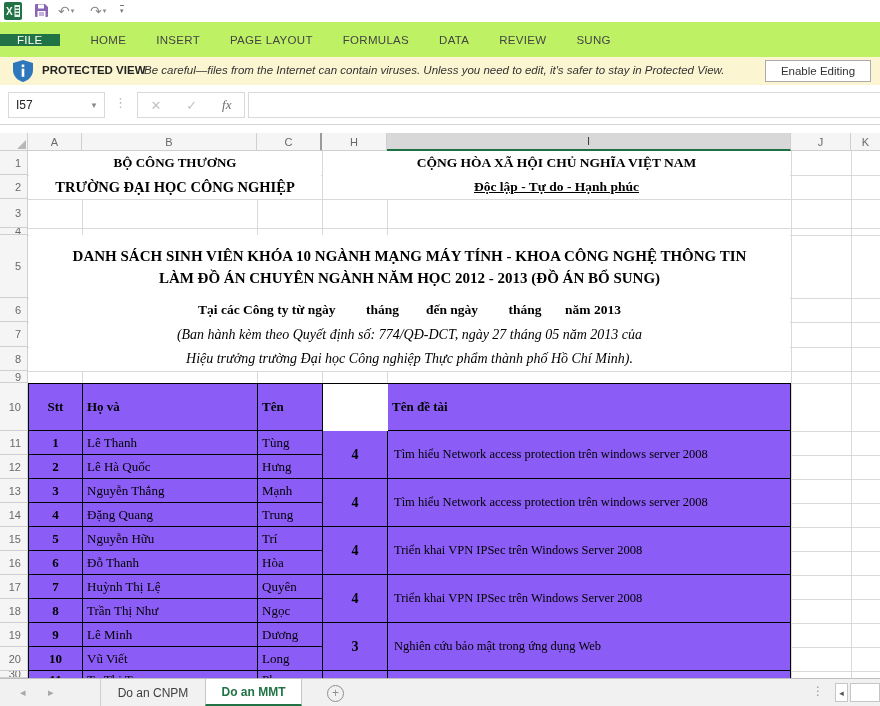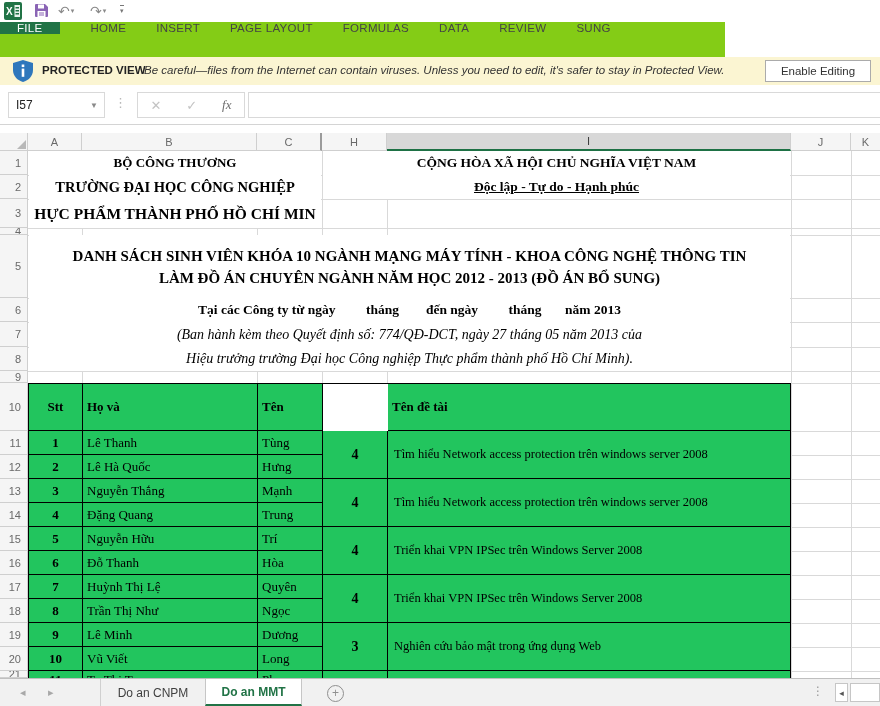--- a/index.html
+++ b/index.html
@@ -6,21 +6,21 @@
   .page{position:relative;width:880px;height:706px;overflow:hidden;background:#fff;
         font-family:"Liberation Sans","DejaVu Sans",sans-serif;color:#444;}
   .abs{position:absolute;}
   
   .titlebar{position:absolute;left:0;top:0;width:880px;height:22px;background:#fff;}
   .qicon{position:absolute;top:2px;display:flex;align-items:center;justify-content:center;cursor:default;}
   .arrowbtn{font-size:14px;color:#8a8a8a;line-height:18px;}
   .ddmark{font-size:7px;color:#8a8a8a;margin-left:1px;}
   .wtitle{position:absolute;left:558px;top:4px;font-size:11.5px;color:#3b3b3b;white-space:nowrap;}
   
-  .ribbon{position:absolute;left:0;top:22px;width:725px;height:35px;background:#84cc16;display:flex;align-items:flex-start;}
+  .ribbon{position:absolute;left:0;top:22px;width:880px;height:35px;background:#bef264;display:flex;align-items:center;}
   .rtab{display:flex;align-items:center;padding:0 15px;font-size:11.5px;color:#444;letter-spacing:.3px;}
   .rtab.file{background:#217346;color:#fff;padding:0 17px;margin-right:16px;}
   
   .banner{position:absolute;left:0;top:57px;width:880px;height:28px;background:#fbf5d2;}
   .banner .lbl{position:absolute;left:42px;top:7px;font-size:11.5px;font-weight:bold;color:#222;}
   .banner .msg{position:absolute;left:144px;top:7px;font-size:11.5px;color:#333;white-space:nowrap;font-style:italic;}
   .ebtn{position:absolute;left:765px;top:3px;width:106px;height:22px;background:#fff;border:1px solid #ababab;
         font-size:11.5px;color:#333;display:flex;align-items:center;justify-content:center;box-sizing:border-box;}
   
   .frow{position:absolute;left:0;top:85px;width:880px;height:40px;background:#fff;border-bottom:1px solid #d4d4d4;box-sizing:border-box;}
@@ -48,21 +48,21 @@
           padding-right:6px;box-sizing:border-box;overflow:hidden;}
   .vline{position:absolute;top:26px;height:527px;width:1px;background:#d9d9d9;}
   .hline{position:absolute;left:28px;width:852px;height:1px;background:#d9d9d9;}
   .cell{position:absolute;background:#fff;font-family:"Liberation Serif","DejaVu Serif",serif;color:#000;
         display:flex;align-items:center;justify-content:center;overflow:hidden;white-space:nowrap;}
   
   .tbl{position:absolute;left:28px;top:258px;width:763px;height:295px;background:#fff;border:1px solid #000;border-bottom:none;
        box-sizing:border-box;display:grid;grid-template-columns:54px 175px 65px 65px 1fr;
        grid-template-rows:47px repeat(10,24px) 7px;overflow:hidden;}
   .tc{border-right:1px solid #000;border-bottom:1px solid #000;box-sizing:border-box;display:flex;align-items:center;
-      overflow:hidden;white-space:nowrap;font:13px "Liberation Serif","DejaVu Serif",serif;color:#000;background:#22c55e;}
+      overflow:hidden;white-space:nowrap;font:13px "Liberation Serif","DejaVu Serif",serif;color:#000;background:#8b5cf6;}
   .tc.c5{border-right:none;}
   .tc.hdr{font-weight:bold;}
   .tc.num{justify-content:center;font-weight:bold;}
   .tc.name{padding-left:4px;}
   .tc.gnum{justify-content:center;font-weight:bold;font-size:14px;}
   .tc.topic{font-size:12.5px;padding-left:6px;}
   .tc.partial{border-bottom:none;align-items:flex-start;line-height:15px;padding-top:1px;}
   
   .tabbar{position:absolute;left:0;top:678px;width:880px;height:28px;background:#f1f1f1;border-top:1px solid #bfbfbf;box-sizing:border-box;}
   .navarr{position:absolute;top:7px;font-size:11px;color:#a8a8a8;line-height:13px;}
@@ -178,21 +178,21 @@
     <div class="rowhdr" style="top:306px;height:24px">11</div>
     <div class="rowhdr" style="top:330px;height:24px">12</div>
     <div class="rowhdr" style="top:354px;height:24px">13</div>
     <div class="rowhdr" style="top:378px;height:24px">14</div>
     <div class="rowhdr" style="top:402px;height:24px">15</div>
     <div class="rowhdr" style="top:426px;height:24px">16</div>
     <div class="rowhdr" style="top:450px;height:24px">17</div>
     <div class="rowhdr" style="top:474px;height:24px">18</div>
     <div class="rowhdr" style="top:498px;height:24px">19</div>
     <div class="rowhdr" style="top:522px;height:24px">20</div>
-    <div class="rowhdr" style="top:546px;height:7px">21</div>
+    <div class="rowhdr" style="top:546px;height:7px">30</div>
 
     <div>
       <div class="vline" style="left:82px"></div>
         <div class="vline" style="left:257px"></div>
       <div class="vline" style="left:322px"></div>
         <div class="vline" style="left:387px"></div>
       <div class="vline" style="left:791px"></div>
         <div class="vline" style="left:851px"></div>
       <div class="hline" style="top:50px"></div>
         <div class="hline" style="top:74px"></div>
@@ -213,21 +213,20 @@
       <div class="hline" style="top:474px"></div>
         <div class="hline" style="top:498px"></div>
       <div class="hline" style="top:522px"></div>
         <div class="hline" style="top:546px"></div>
     </div>
 
     <div class="cell" style="left:29px;top:26px;width:292px;height:24px;font-weight:bold;font-size:13px">BỘ CÔNG THƯƠNG</div>
     <div class="cell" style="left:323px;top:26px;width:467px;height:24px;font-weight:bold;font-size:13.5px">CỘNG HÒA XÃ HỘI CHỦ NGHĨA VIỆT NAM</div>
     <div class="cell" style="left:29px;top:50px;width:292px;height:24px;font-weight:bold;font-size:14.5px">TRƯỜNG ĐẠI HỌC CÔNG NGHIỆP</div>
     <div class="cell" style="left:323px;top:50px;width:467px;height:24px;font-weight:bold;font-size:13.5px;text-decoration:underline">Độc lập - Tự do - Hạnh phúc</div>
-    <div class="cell" style="left:29px;top:74px;width:292px;height:29px;font-weight:bold;font-size:15.5px">HỰC PHẨM THÀNH PHỐ HỒ CHÍ MIN</div>
     <div class="cell" style="left:29px;top:110px;width:761px;height:63px;font-weight:bold;font-size:15px;flex-direction:column;line-height:22px">
       <span>DANH SÁCH SINH VIÊN KHÓA 10 NGÀNH MẠNG MÁY TÍNH - KHOA CÔNG NGHỆ THÔNG TIN</span>
       <span>LÀM ĐỒ ÁN CHUYÊN NGÀNH NĂM HỌC 2012 - 2013 (ĐỒ ÁN BỔ SUNG)</span>
     </div>
     <div class="cell" style="left:29px;top:173px;width:761px;height:24px;font-weight:bold;font-size:13.5px;white-space:pre">Tại các Công ty từ ngày         tháng        đến ngày         tháng       năm 2013</div>
     <div class="cell" style="left:29px;top:197px;width:761px;height:25px;font-style:italic;font-size:14px">(Ban hành kèm theo Quyết định số: 774/QĐ-DCT, ngày 27 tháng 05 năm 2013 của</div>
     <div class="cell" style="left:29px;top:222px;width:761px;height:24px;font-style:italic;font-size:14px">Hiệu trưởng trường Đại học Công nghiệp Thực phẩm thành phố Hồ Chí Minh).</div>
 
     <div class="tbl">
       <div class="tc hdr num" style="grid-column:1;grid-row:1">Stt</div>

